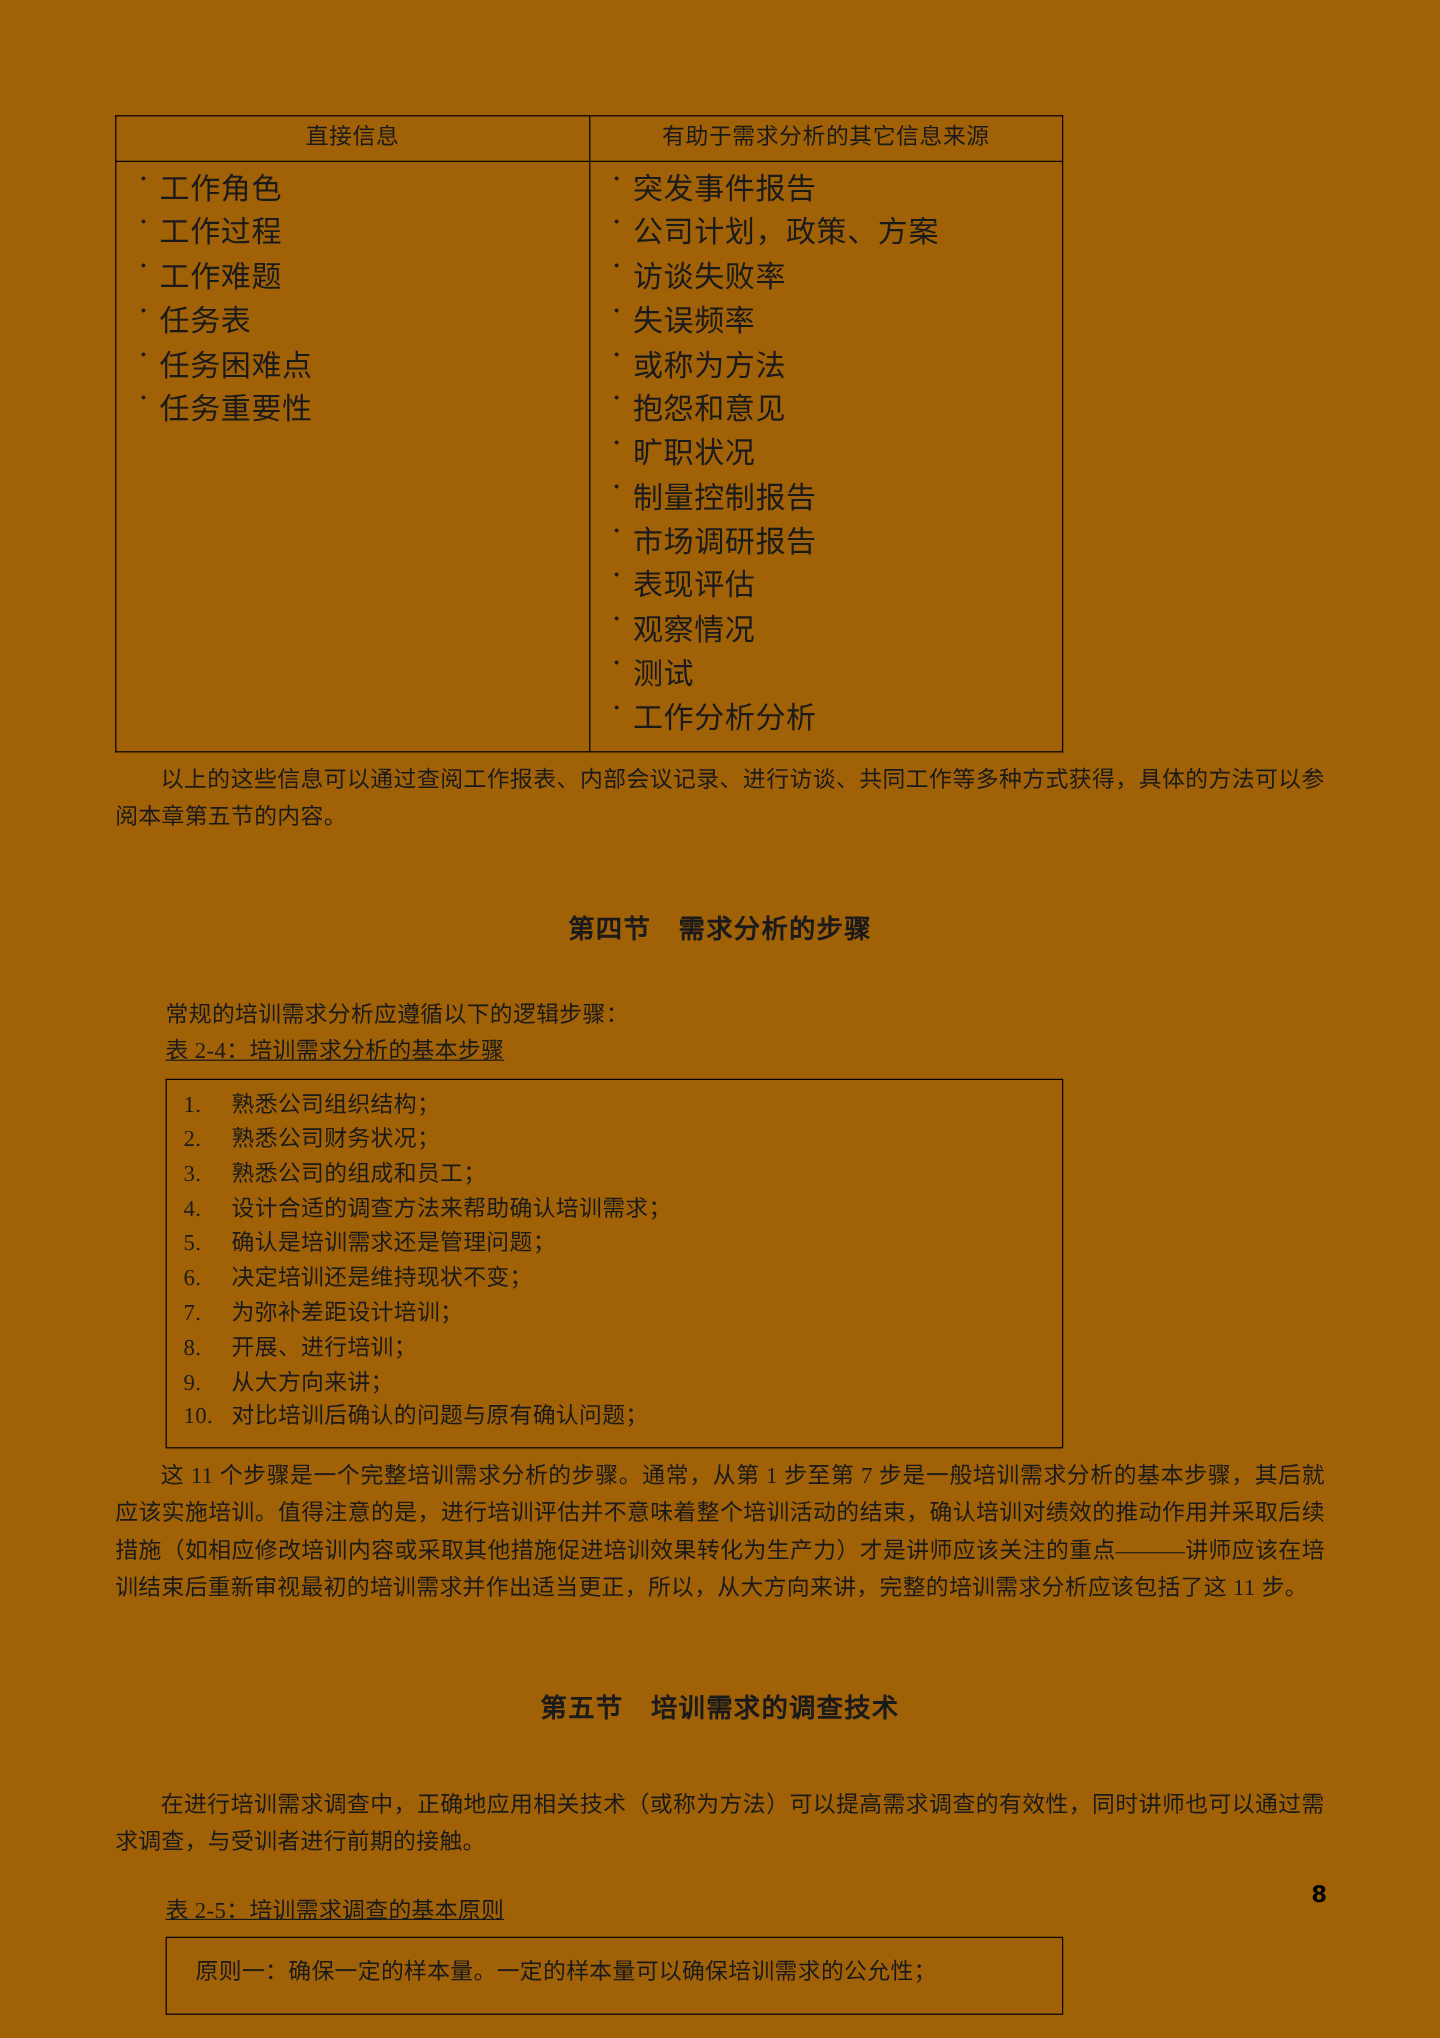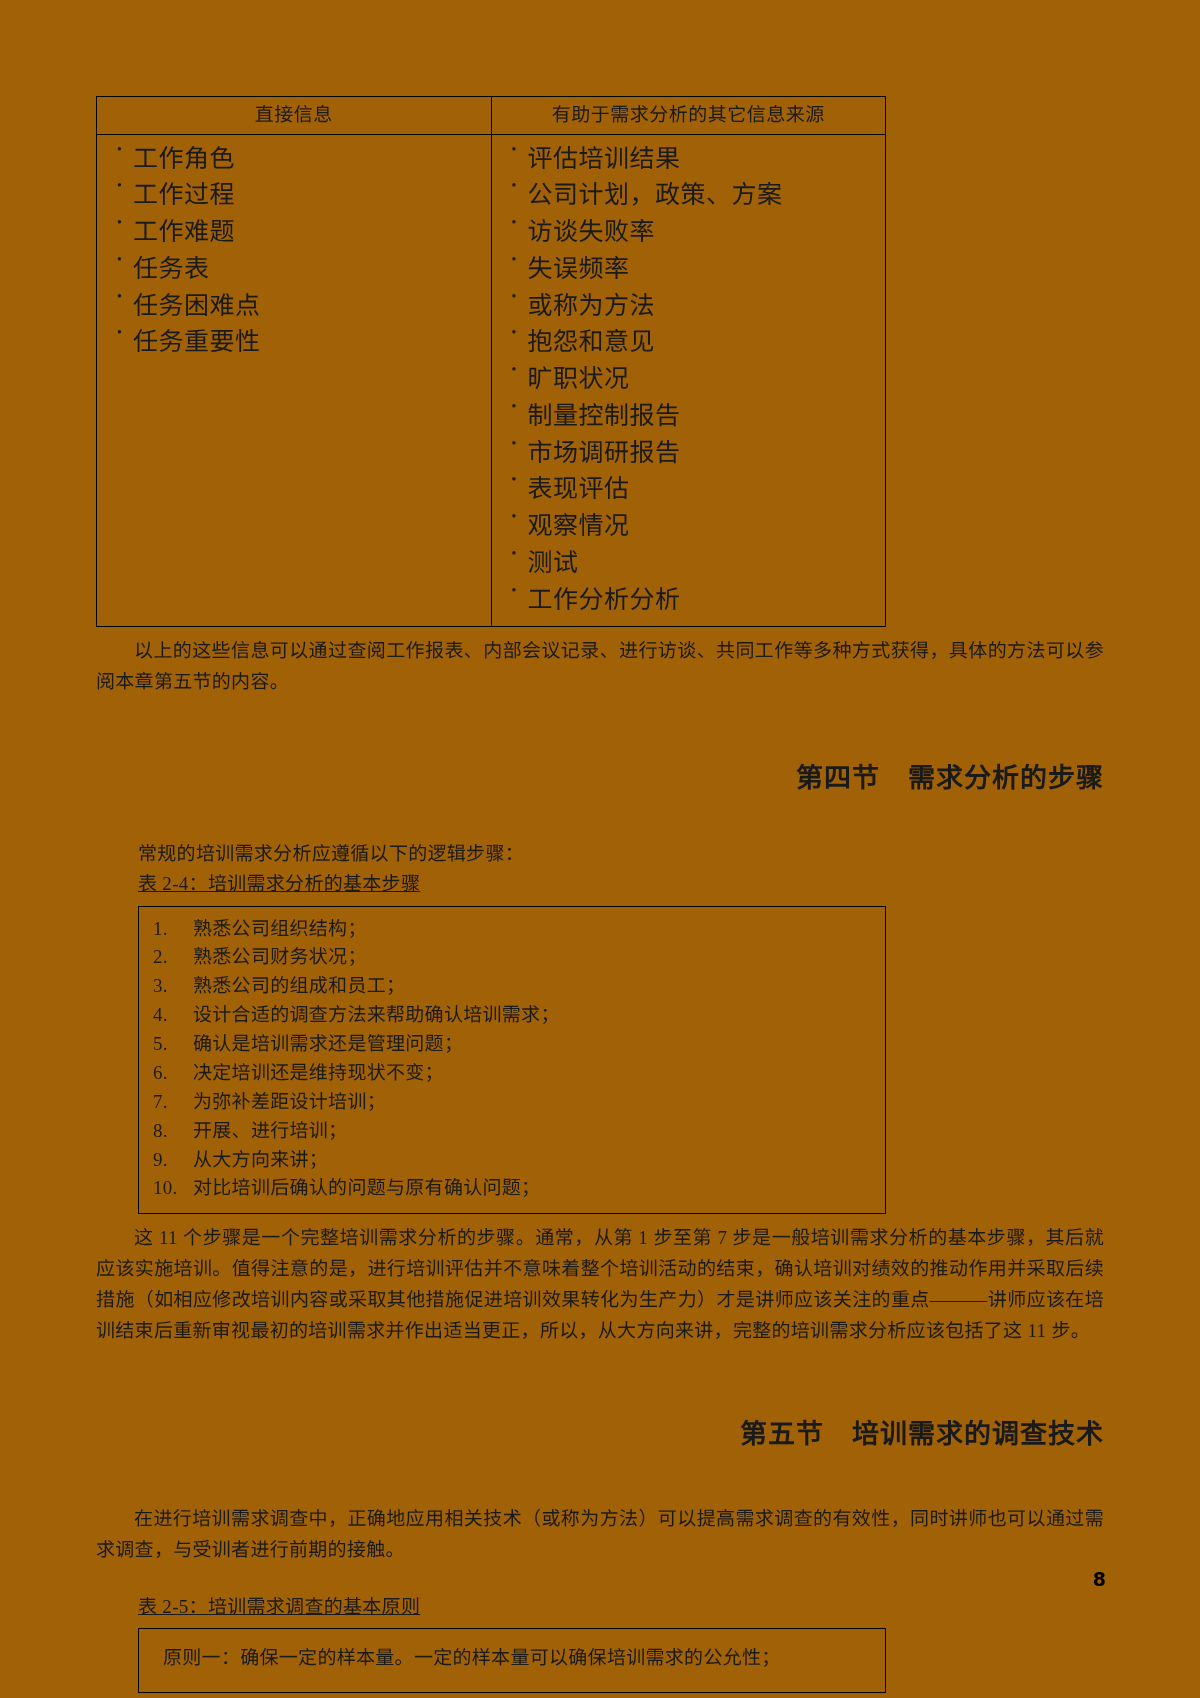--- a/index.html
+++ b/index.html
@@ -82,22 +82,22 @@
     text-align: justify;
     text-justify: inter-ideograph;
     letter-spacing: 0.3px;
     text-indent: 2em;
   }
 
   
   h2.section-heading {
     font-family: "DejaVu Sans", "Liberation Sans", sans-serif;
     font-weight: bold;
-    font-size: 27px;
-    text-align: right;
+    font-size: 22px;
+    text-align: center;
     margin: 0;
     letter-spacing: 1px;
   }
   .heading-wrap { margin: 58px 0 0 0; }
   .heading-wrap.second { margin: 66px 0 0 0; }
 
   
   .lead-line {
     font-size: 19px;
     line-height: 1.6;
@@ -202,21 +202,21 @@
               <li>工作角色</li>
               <li>工作过程</li>
               <li>工作难题</li>
               <li>任务表</li>
               <li>任务困难点</li>
               <li>任务重要性</li>
             </ul>
           </td>
           <td>
             <ul class="bullet-list">
-              <li>评估培训结果</li>
+              <li>突发事件报告</li>
               <li>公司计划，政策、方案</li>
               <li>访谈失败率</li>
               <li>失误频率</li>
               <li>或称为方法</li>
               <li>抱怨和意见</li>
               <li>旷职状况</li>
               <li>制量控制报告</li>
               <li>市场调研报告</li>
               <li>表现评估</li>
               <li>观察情况</li>

